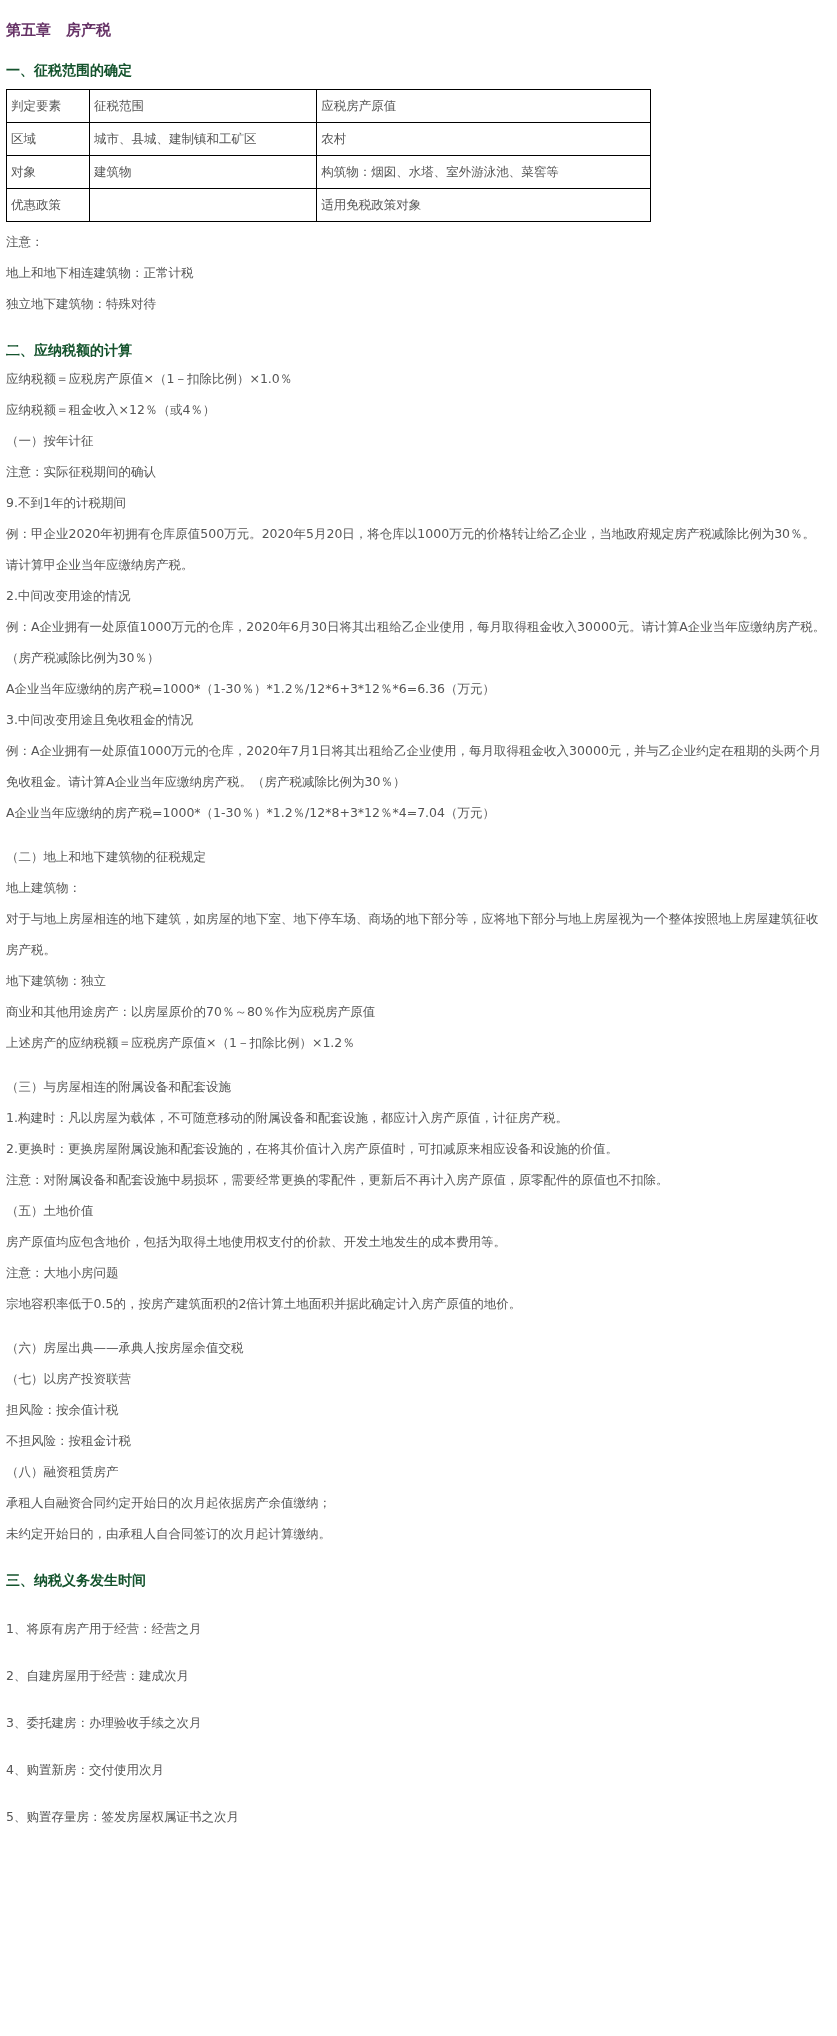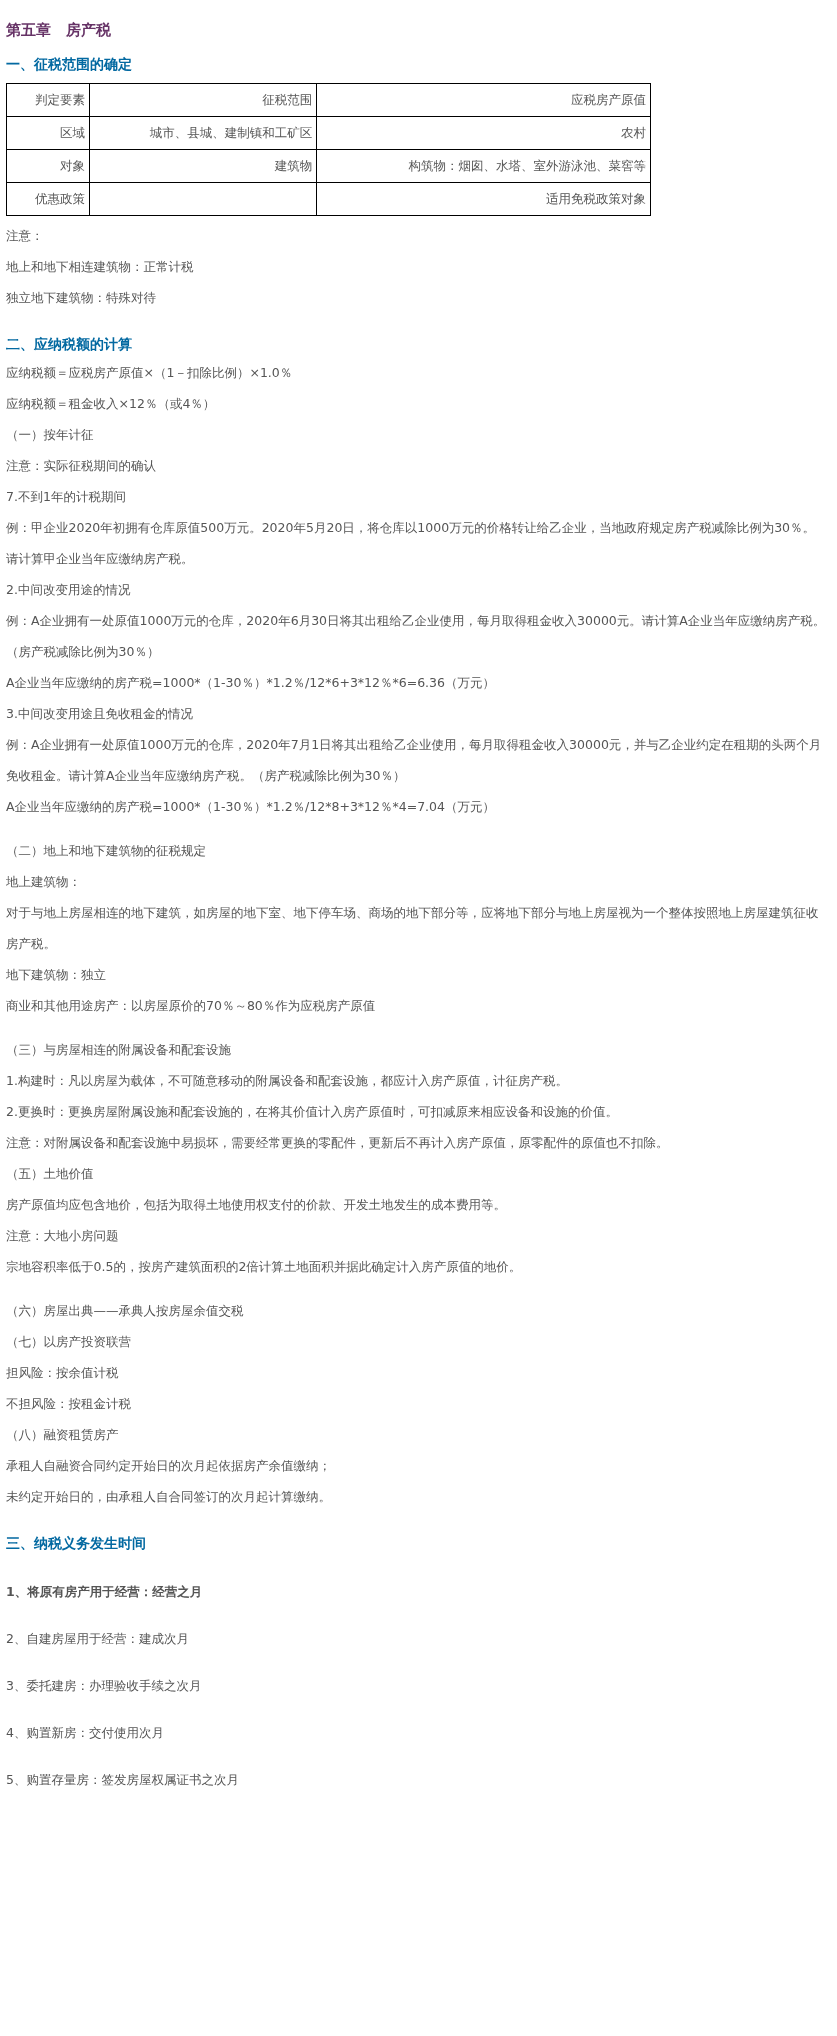--- a/index.html
+++ b/index.html
@@ -19,38 +19,38 @@
   .chapter-title {
     font-size: 15px;
     font-weight: bold;
     color: #663366;
     margin: 2px 0 0 0;
     line-height: 24px;
   }
   .section-heading {
     font-size: 14px;
     font-weight: bold;
-    color: #0369a1;
-    margin: 9px 0 0 0;
+    color: #14532d;
+    margin: 15px 0 0 0;
     line-height: 26px;
   }
   .section-heading.gap-before {
     margin-top: 18px;
   }
   table.scope-table {
     border-collapse: collapse;
     margin: 6px 0 4px 0;
     width: 645px;
     table-layout: fixed;
   }
   table.scope-table th,
   table.scope-table td {
     border: 1px solid #000000;
     font-weight: normal;
-    text-align: right;
+    text-align: left;
     vertical-align: middle;
     height: 32px;
     padding: 0 4px;
     font-size: 12.5px;
     color: #555555;
     line-height: 16px;
   }
   .col-factor { width: 82px; }
   .col-taxable { width: 225px; }
   .col-nontaxable { width: 330px; }
@@ -59,21 +59,20 @@
     padding: 0;
   }
   p.gap-before {
     margin-top: 13px;
   }
   p.list-item {
     margin-top: 16px;
   }
   p.first-list-item {
     margin-top: 20px;
-    font-weight: bold;
   }
 </style>
 </head>
 <body>
 
 <div class="page">
 
   <h1 class="chapter-title">第五章　房产税</h1>
 
   <h2 class="section-heading">一、征税范围的确定</h2>
@@ -111,33 +110,34 @@
   <p>注意：</p>
   <p>地上和地下相连建筑物：正常计税</p>
   <p>独立地下建筑物：特殊对待</p>
 
   <h2 class="section-heading gap-before">二、应纳税额的计算</h2>
 
   <p>应纳税额＝应税房产原值×（1－扣除比例）×1.0％</p>
   <p>应纳税额＝租金收入×12％（或4％）</p>
   <p>（一）按年计征</p>
   <p>注意：实际征税期间的确认</p>
-  <p>7.不到1年的计税期间</p>
+  <p>9.不到1年的计税期间</p>
   <p>例：甲企业2020年初拥有仓库原值500万元。2020年5月20日，将仓库以1000万元的价格转让给乙企业，当地政府规定房产税减除比例为30％。请计算甲企业当年应缴纳房产税。</p>
   <p>2.中间改变用途的情况</p>
   <p>例：A企业拥有一处原值1000万元的仓库，2020年6月30日将其出租给乙企业使用，每月取得租金收入30000元。请计算A企业当年应缴纳房产税。（房产税减除比例为30％）</p>
   <p>A企业当年应缴纳的房产税=1000*（1-30％）*1.2％/12*6+3*12％*6=6.36（万元）</p>
   <p>3.中间改变用途且免收租金的情况</p>
   <p>例：A企业拥有一处原值1000万元的仓库，2020年7月1日将其出租给乙企业使用，每月取得租金收入30000元，并与乙企业约定在租期的头两个月免收租金。请计算A企业当年应缴纳房产税。（房产税减除比例为30％）</p>
   <p>A企业当年应缴纳的房产税=1000*（1-30％）*1.2％/12*8+3*12％*4=7.04（万元）</p>
   <p class="gap-before">（二）地上和地下建筑物的征税规定</p>
   <p>地上建筑物：</p>
   <p>对于与地上房屋相连的地下建筑，如房屋的地下室、地下停车场、商场的地下部分等，应将地下部分与地上房屋视为一个整体按照地上房屋建筑征收房产税。</p>
   <p>地下建筑物：独立</p>
   <p>商业和其他用途房产：以房屋原价的70％～80％作为应税房产原值</p>
+  <p>上述房产的应纳税额＝应税房产原值×（1－扣除比例）×1.2％</p>
   <p class="gap-before">（三）与房屋相连的附属设备和配套设施</p>
   <p>1.构建时：凡以房屋为载体，不可随意移动的附属设备和配套设施，都应计入房产原值，计征房产税。</p>
   <p>2.更换时：更换房屋附属设施和配套设施的，在将其价值计入房产原值时，可扣减原来相应设备和设施的价值。</p>
   <p>注意：对附属设备和配套设施中易损坏，需要经常更换的零配件，更新后不再计入房产原值，原零配件的原值也不扣除。</p>
   <p>（五）土地价值</p>
   <p>房产原值均应包含地价，包括为取得土地使用权支付的价款、开发土地发生的成本费用等。</p>
   <p>注意：大地小房问题</p>
   <p>宗地容积率低于0.5的，按房产建筑面积的2倍计算土地面积并据此确定计入房产原值的地价。</p>
   <p class="gap-before">（六）房屋出典——承典人按房屋余值交税</p>
   <p>（七）以房产投资联营</p>

